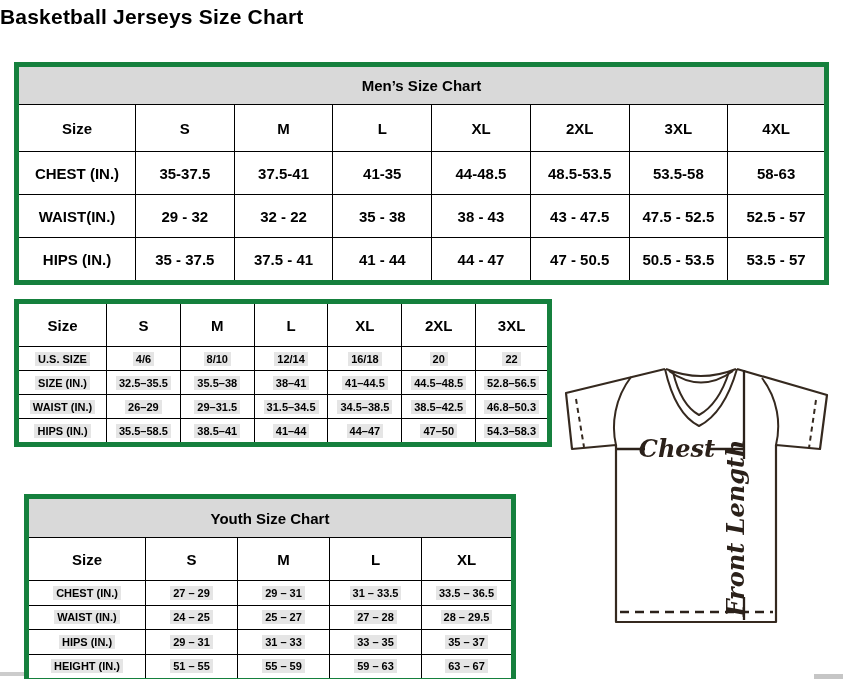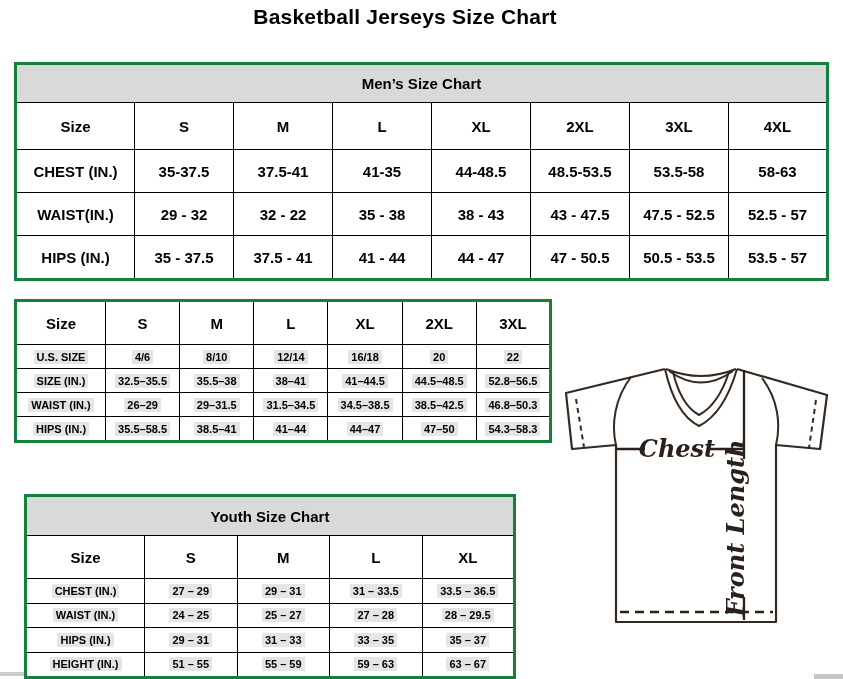--- a/index.html
+++ b/index.html
@@ -2,26 +2,26 @@
 <html><head>
 <meta charset="utf-8">
 <style>
   html,body{margin:0;padding:0;}
   body{
     width:843px;height:679px;position:relative;background:#ffffff;overflow:hidden;
     font-family:"Liberation Sans",sans-serif;color:#000;
   }
   .page-title{
     position:absolute;top:5px;left:0;width:810px;margin:0;
-    text-align:center;font-size:21px;font-weight:bold;letter-spacing:0.2px;
+    text-align:left;font-size:21px;font-weight:bold;letter-spacing:0.2px;
   }
   .chart{position:absolute;}
   table.grid{
     width:100%;border-collapse:collapse;table-layout:fixed;
-    border:3px solid #15803d;
+    border:5px solid #15803d;
     padding-left:10px;
   }
   table.grid td{
     border:1.5px solid #000;text-align:center;vertical-align:middle;
     font-weight:bold;padding:0;overflow:hidden;white-space:nowrap;
   }
   td.band-cell{background:#d9d9d9;font-size:15px;}
   .head-row td{font-size:15px;}
   
   #mens{left:14px;top:62px;width:815px;}

